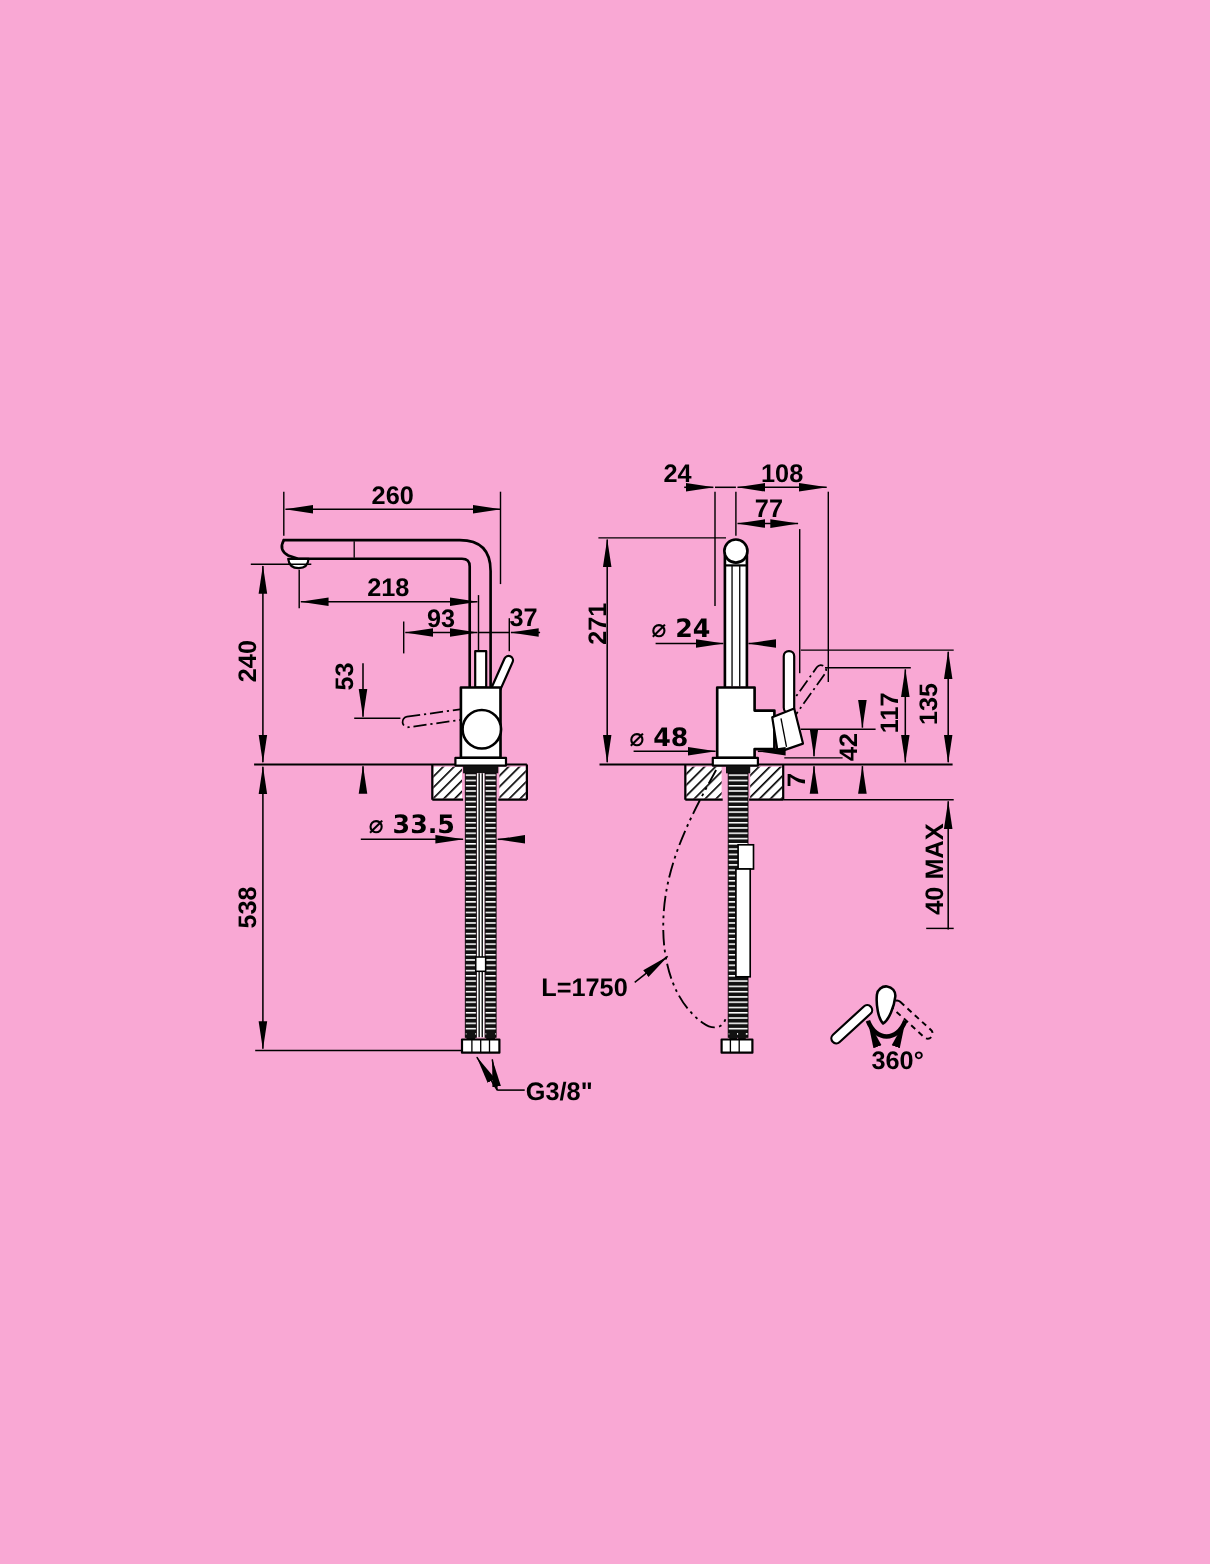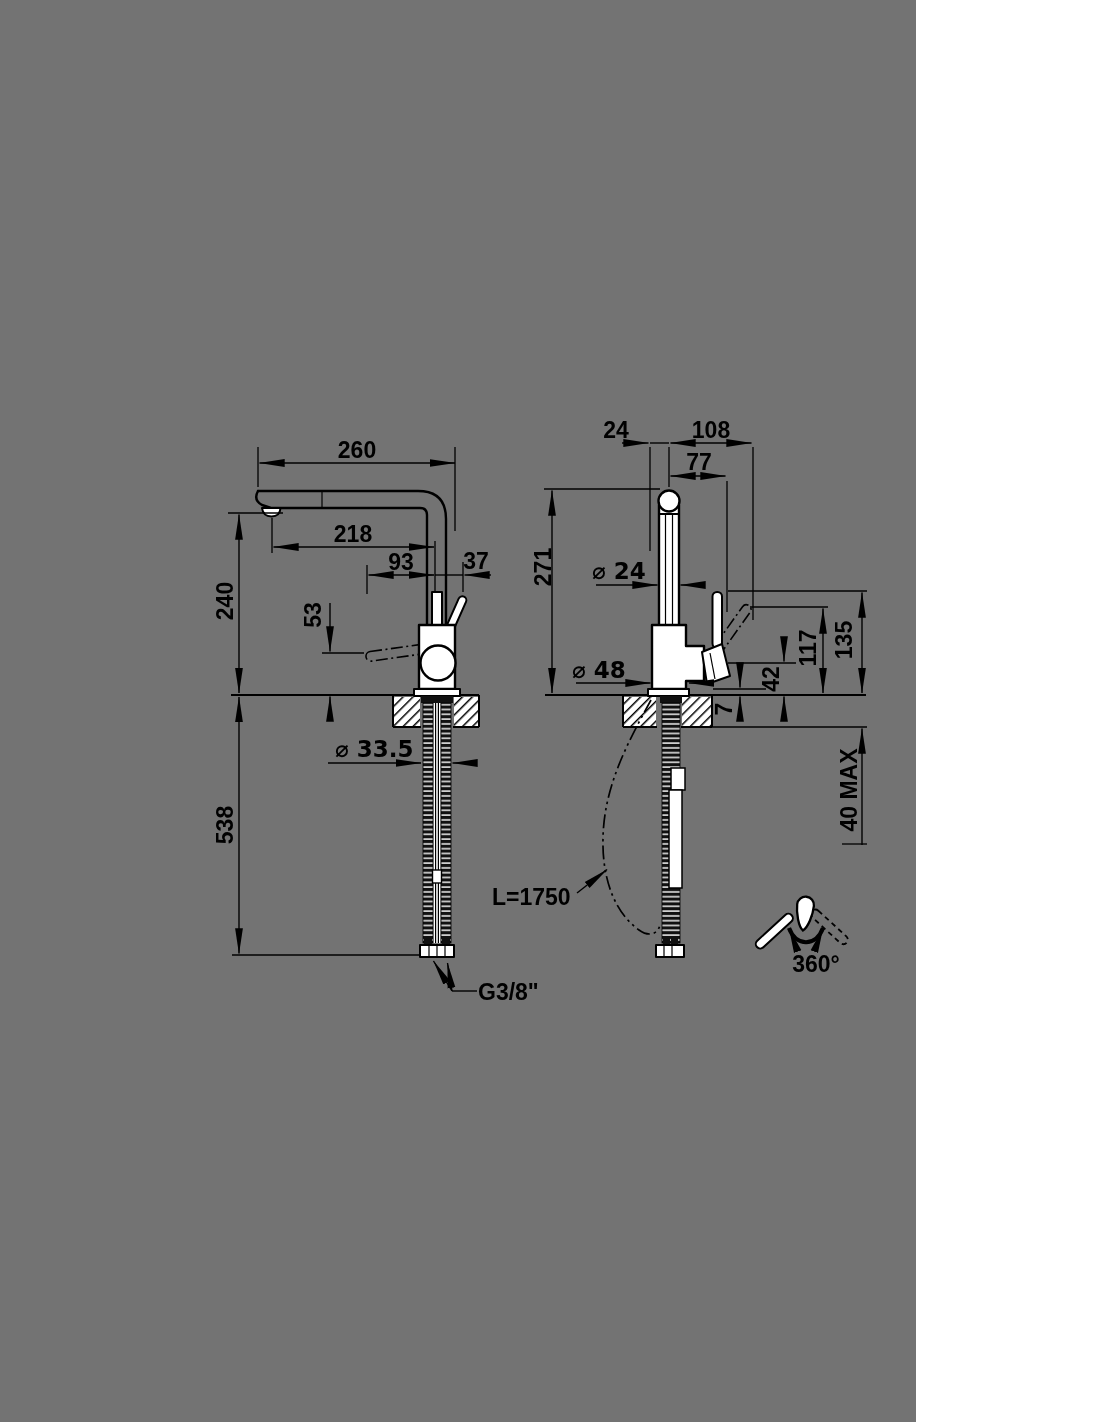--- a/index.html
+++ b/index.html
@@ -1,16 +1,16 @@
 <!DOCTYPE html>
 <html><head>
 <meta charset="utf-8">
 <style>
   html,body{margin:0;padding:0;background:#fff;}
-  .page{width:916px;height:1422px;position:relative;background:#737373;overflow:hidden;}
+  .page{width:1100px;height:1422px;position:relative;background:#f9a8d4;overflow:hidden;}
   svg{position:absolute;left:0;top:0;}
   .ol{stroke:#000;stroke-width:2.4;fill:none;stroke-linejoin:round;stroke-linecap:round;}
   .ol2{stroke:#000;stroke-width:2;fill:none;stroke-linejoin:round;}
   .fw{fill:#fff;}
   .dl{stroke:#000;stroke-width:1.4;fill:none;}
   .xl{stroke:#000;stroke-width:1.3;fill:none;}
   .ph{stroke:#000;stroke-width:1.6;fill:none;stroke-dasharray:12 3.5 2 3.5;}
   .hose{stroke:#000;stroke-width:1.7;fill:none;stroke-dasharray:14 4 2.5 4 2.5 4;}
   .dim{font:bold 23px "Liberation Sans", sans-serif;fill:#000;}
   .dimd{font:bold 23px "DejaVu Sans", sans-serif;fill:#000;}

